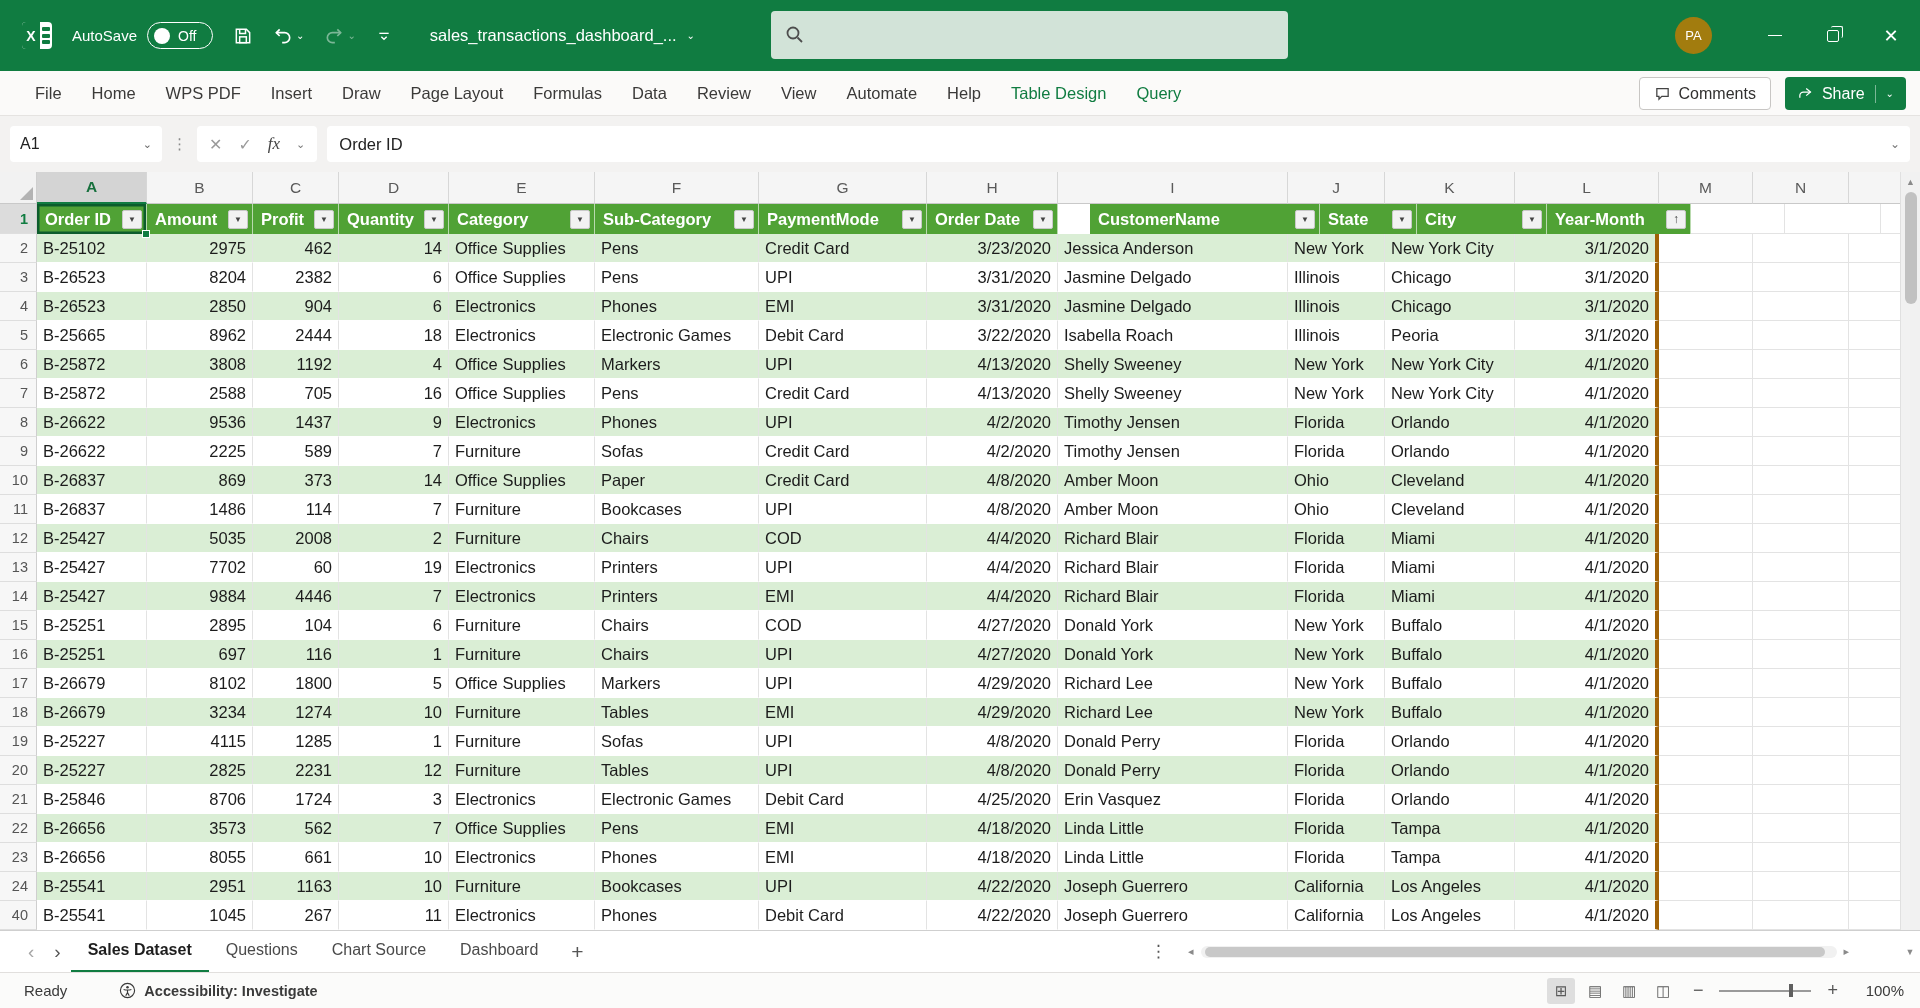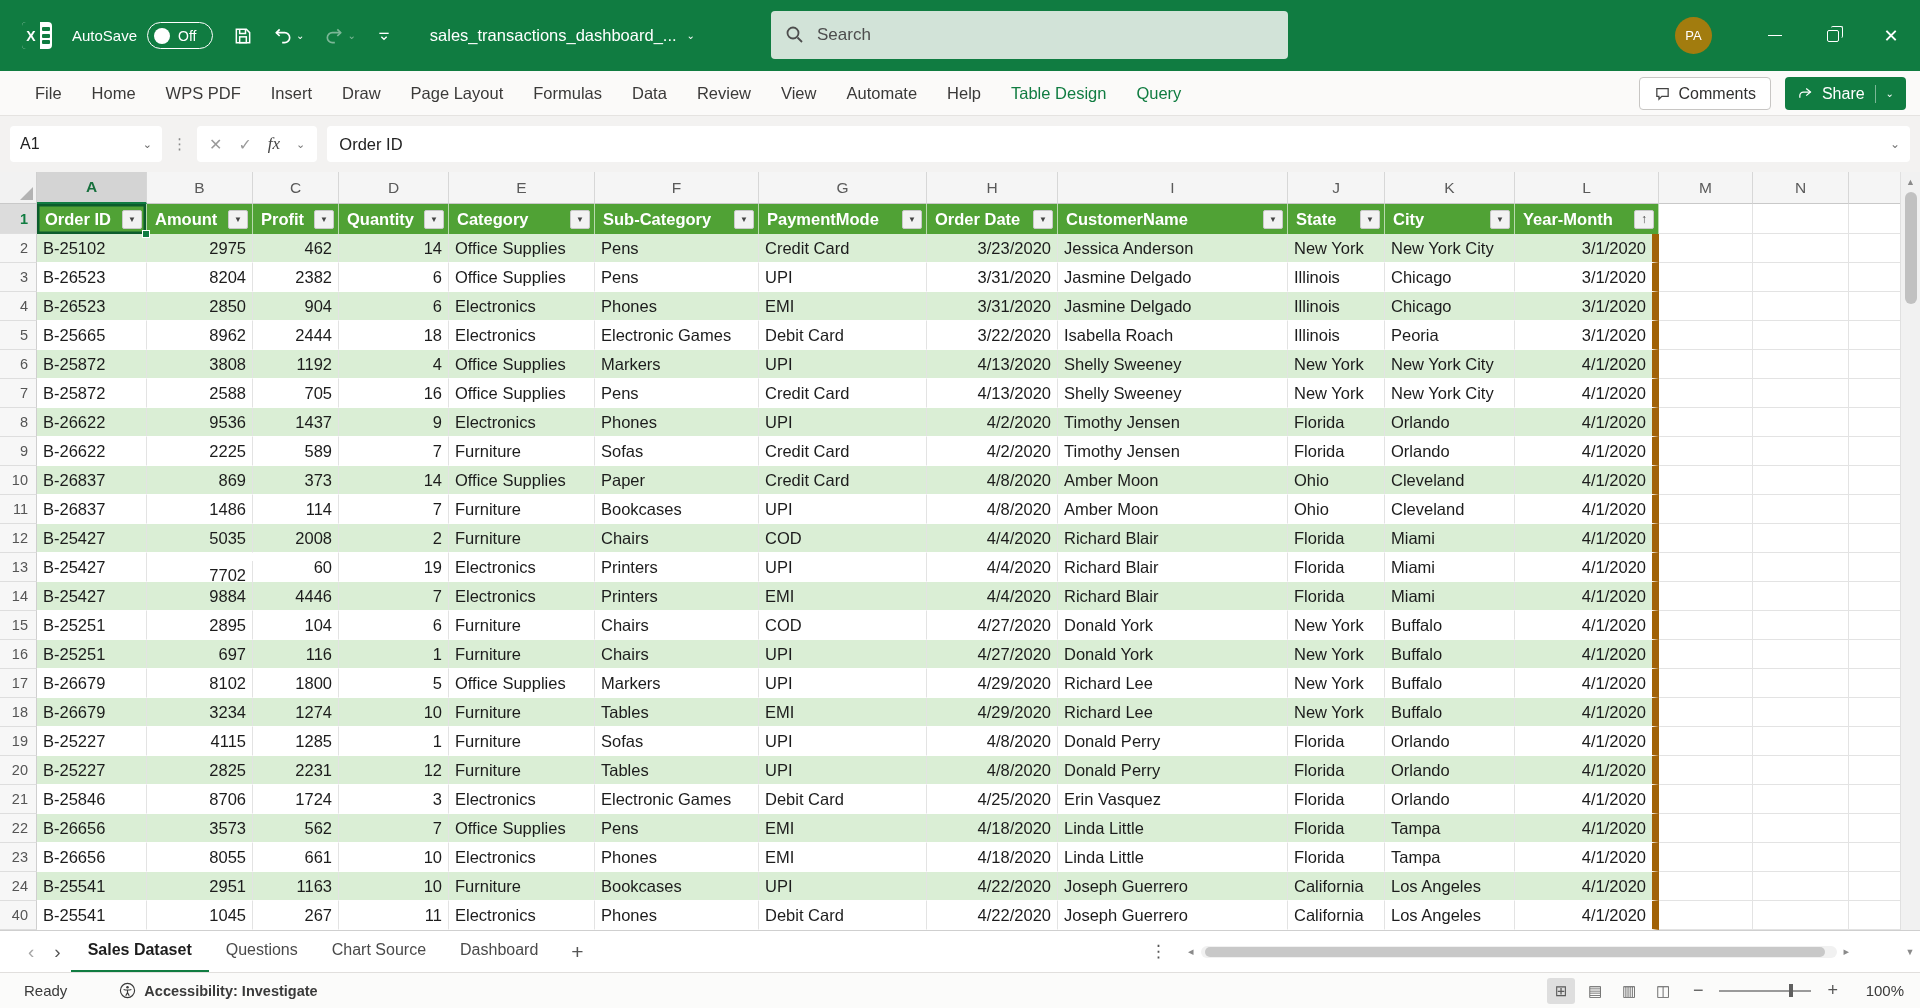--- a/index.html
+++ b/index.html
@@ -67,21 +67,21 @@
   .r { display:flex; height:29px; }
   .gut { width:37px; background:#f7f7f7; border-right:1px solid #cfcfcf; border-bottom:1px solid #dedede; display:flex; align-items:center; justify-content:flex-end; padding-right:8px; font-size:14.5px; color:#555; cursor:pointer; flex:0 0 auto; }
   .gut.sel { background:#dcdcdc; color:var(--green,#107C41); font-weight:bold; }
   .hcell { background:var(--hdrgreen,#50A235); color:#fff; font-weight:bold; font-size:16.5px; display:flex; align-items:center; justify-content:space-between; padding:0 4px 0 8px; border-right:1px solid rgba(255,255,255,.6); position:relative; white-space:nowrap; overflow:visible; cursor:pointer; flex:0 0 auto; }
   .hcell.selected { box-shadow:inset 0 0 0 2.5px #0c5c2c; }
   .handle { position:absolute; right:-4px; bottom:-4px; width:8px; height:8px; background:var(--green,#107C41); border:1.5px solid #fff; z-index:5; }
   .flt { width:20px; height:19px; min-width:20px; background:#f2f2f2; border:1px solid #c9c9c9; border-radius:2px; color:#444; font-size:8px; display:flex; align-items:center; justify-content:center; margin-left:4px; cursor:pointer; }
   .flt.sort { font-size:12px; }
   .cell { height:100%; display:flex; align-items:center; padding:0 6px; font-size:16.5px; color:#1c1c1c; border-right:1px solid #e3e3e3; border-bottom:1px solid #fff; white-space:nowrap; overflow:hidden; cursor:cell; flex:0 0 auto; }
   .cell.band { background:var(--band,#DAEED5); }
-  .cell.tedge { border-right:7px solid #a16207; }
+  .cell.tedge { border-right:4px solid #a16207; }
   .cell.empty { border-bottom:1px solid #e3e3e3; }
   .vscroll { position:absolute; right:0; top:0; width:20px; height:758px; background:#f1f1f1; border-left:1px solid #e0e0e0; display:flex; flex-direction:column; align-items:center; }
   .vs-arrow { height:20px; width:20px; display:flex; align-items:center; justify-content:center; color:#8a8a8a; font-size:9px; cursor:pointer; }
   .vs-thumb { width:12px; height:112px; background:#c1c1c1; border-radius:6px; cursor:grab; }
 
   
   .tabbar { height:42px; background:#fff; border-top:1px solid #cfcfcf; display:flex; align-items:center; flex:0 0 auto; position:relative; padding-left:18px; }
   .nav-arrow { font-size:19px; color:#555; padding:0 10px; cursor:pointer; }
   .nav-arrow.dim2 { color:#a5a5a5; }
   .stab { height:42px; display:flex; align-items:center; padding:0 17px; font-size:16px; color:#4a4a4a; cursor:pointer; border-bottom:3px solid transparent; }
@@ -158,21 +158,20 @@
       <div class="filename">
         <span>sales_transactions_dashboard_...</span>
         <span class="chev">⌄</span>
       </div>
     </div>
     <div class="searchbox">
       <svg width="20" height="20" viewBox="0 0 20 20" fill="none" stroke="#4d4d4d" stroke-width="1.8">
           <circle cx="8" cy="8" r="5.5"></circle>
           <path d="M12.5 12.5 17 17"></path>
         </svg>
-      <input type="text" placeholder="Search" style="">
     </div>
     <div class="tb-right">
       <div class="avatar">PA</div>
       <div class="wbtn">
           <span class="min-glyph"></span>
         </div>
       <div class="wbtn">
           <span class="restore-glyph"></span>
         </div>
       <div class="wbtn">
@@ -283,21 +282,21 @@
             <div class="flt">▼</div>
           </div>
           <div class="hcell" style="width: 168px;">
             <div class="">PaymentMode</div>
             <div class="flt">▼</div>
           </div>
           <div class="hcell" style="width: 131px;">
             <div class="">Order Date</div>
             <div class="flt">▼</div>
           </div>
-          <div class="hcell" style="width: 230px;">
+          <div class="hcell" style="width: 230px; margin-left: 32px;">
             <div class="">CustomerName</div>
             <div class="flt">▼</div>
           </div>
           <div class="hcell" style="width: 97px;">
             <div class="">State</div>
             <div class="flt">▼</div>
           </div>
           <div class="hcell" style="width: 130px;">
             <div class="">City</div>
             <div class="flt">▼</div>
@@ -504,21 +503,21 @@
           <div class="cell band" style="width: 97px; justify-content: flex-start;">Florida</div>
           <div class="cell band" style="width: 130px; justify-content: flex-start;">Miami</div>
           <div class="cell band tedge" style="width: 144px; justify-content: flex-end;">4/1/2020</div>
           <div class="cell empty" style="width: 94px;"></div>
           <div class="cell empty" style="width: 96px;"></div>
           <div class="cell empty" style="width: 51px; border-right: none;"></div>
         </div>
         <div class="r">
           <div class="gut">13</div>
           <div class="cell" style="width: 110px; justify-content: flex-start;">B-25427</div>
-          <div class="cell" style="width: 106px; justify-content: flex-end; margin-top: 8px;">7702</div>
+          <div class="cell" style="width: 106px; justify-content: flex-end;">7702</div>
           <div class="cell" style="width: 86px; justify-content: flex-end;">60</div>
           <div class="cell" style="width: 110px; justify-content: flex-end;">19</div>
           <div class="cell" style="width: 146px; justify-content: flex-start;">Electronics</div>
           <div class="cell" style="width: 164px; justify-content: flex-start;">Printers</div>
           <div class="cell" style="width: 168px; justify-content: flex-start;">UPI</div>
           <div class="cell" style="width: 131px; justify-content: flex-end;">4/4/2020</div>
           <div class="cell" style="width: 230px; justify-content: flex-start;">Richard Blair</div>
           <div class="cell" style="width: 97px; justify-content: flex-start;">Florida</div>
           <div class="cell" style="width: 130px; justify-content: flex-start;">Miami</div>
           <div class="cell tedge" style="width: 144px; justify-content: flex-end;">4/1/2020</div>

